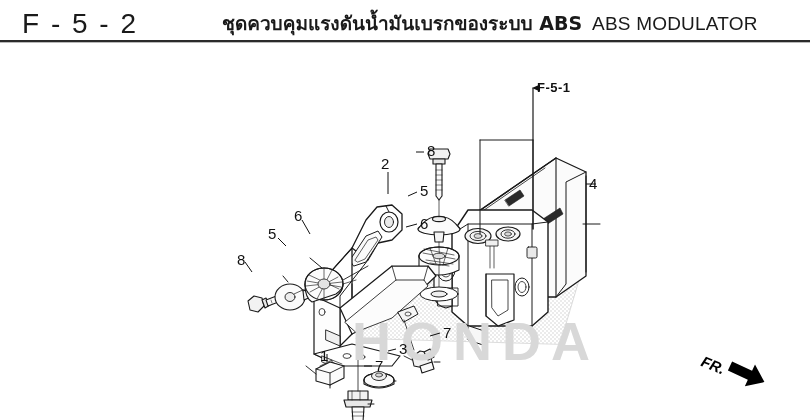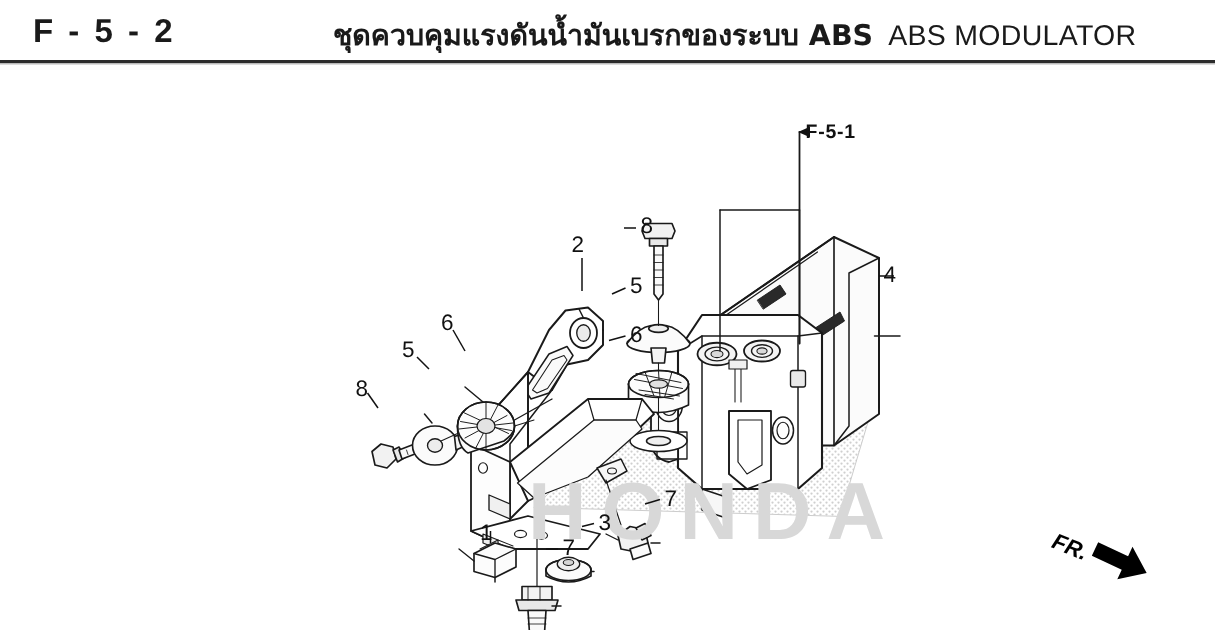--- a/index.html
+++ b/index.html
@@ -18,22 +18,22 @@
 
   
   #header {
     position: absolute;
     left: 0; top: 0;
     width: 810px; height: 41px;
   }
   #section-code {
     position: absolute;
     left: 22px; top: 8px;
-    font-size: 22px;
-    font-weight: 700;
+    font-size: 28px;
+    font-weight: 400;
     letter-spacing: 2px;
     color: #1a1a1a;
     white-space: nowrap;
   }
   #title-group {
     position: absolute;
     left: 222px; top: 8px;
     width: 570px;
     text-align: left;
     white-space: nowrap;

